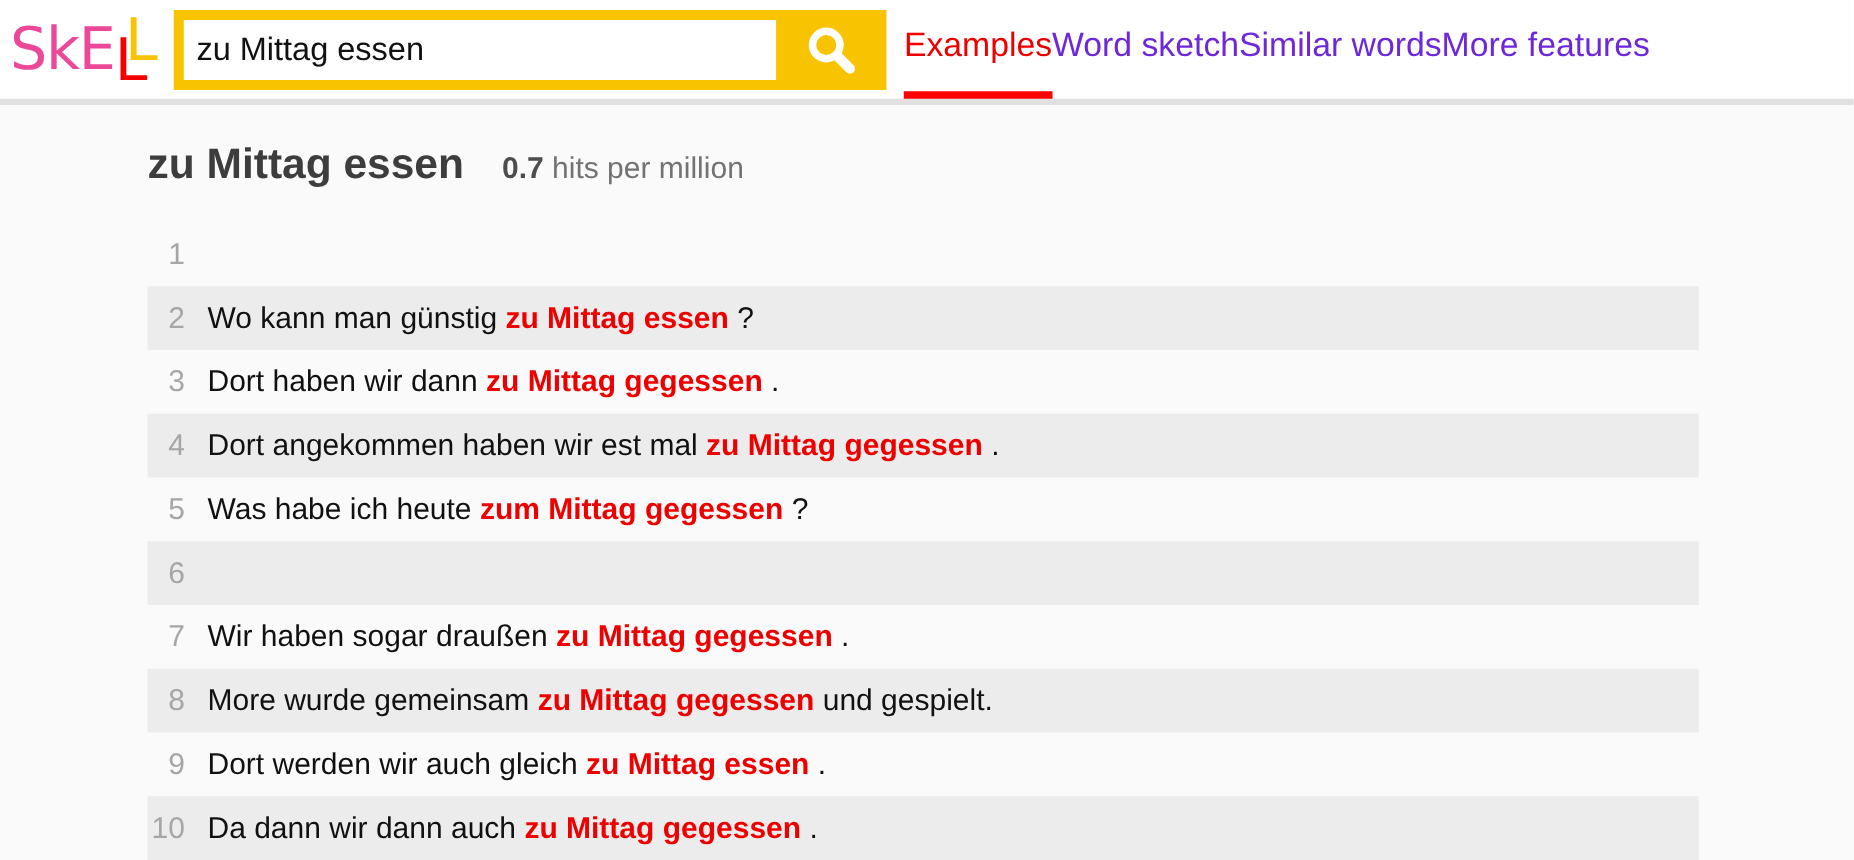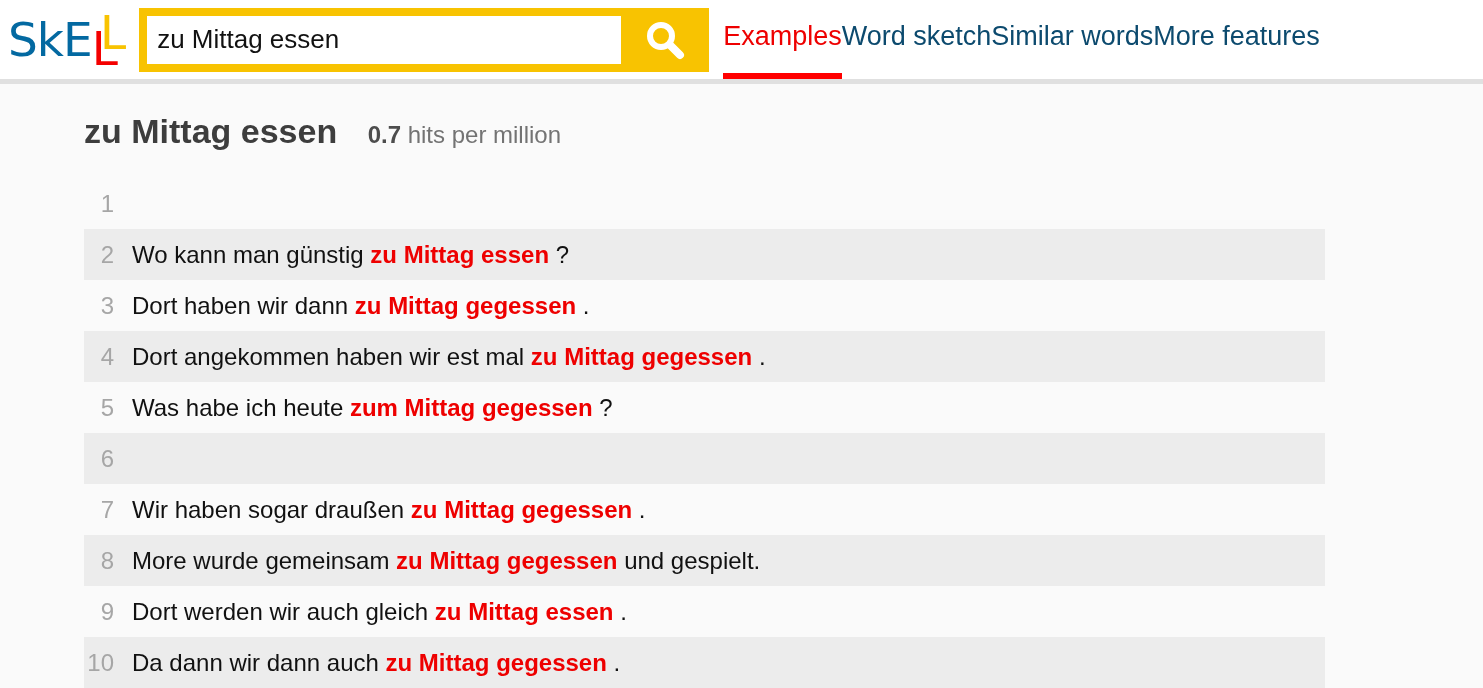--- a/index.html
+++ b/index.html
@@ -22,21 +22,21 @@
   .logo {
     margin-left: 8px;
     font-family: "DejaVu Sans", sans-serif;
     font-size: 47px;
     letter-spacing: -1px;
     white-space: nowrap;
     cursor: pointer;
     user-select: none;
     line-height: 1;
   }
-  .logo .lg-black { color: #0369a1; }
+  .logo .lg-black { color: #ec4899; }
   .logo .lg-red   { color: #f40000; position: relative; top: 9px;  z-index: 2; }
   .logo .lg-gold  { color: #f8c301; position: relative; top: -7px; margin-left: -17px; z-index: 1; }
 
   
   .search-box {
     margin-left: 14px;
     width: 570px; height: 64px;
     background: #f8c301;
     display: flex;
     align-items: stretch;
@@ -67,32 +67,32 @@
   .nav {
     margin-left: 14px;
     display: flex;
     height: 100%;
     align-items: stretch;
   }
   .nav-item {
     display: flex;
     align-items: center;
     font-size: 27px;
-    color: #0c4a6e;
+    color: #6d28d9;
     border-bottom: 6px solid transparent;
     cursor: pointer;
     white-space: nowrap;
   }
   .nav-item.active {
     color: #ee0000;
     border-bottom-color: #ff0000;
   }
 
   
-  .content { padding-left: 84px; }
+  .content { padding-left: 118px; }
 
   .result-head {
     padding-top: 28px;
     height: 94px;
   }
   .headword {
     display: inline;
     font-size: 34px;
     font-weight: bold;
     color: #3d3d3d;

